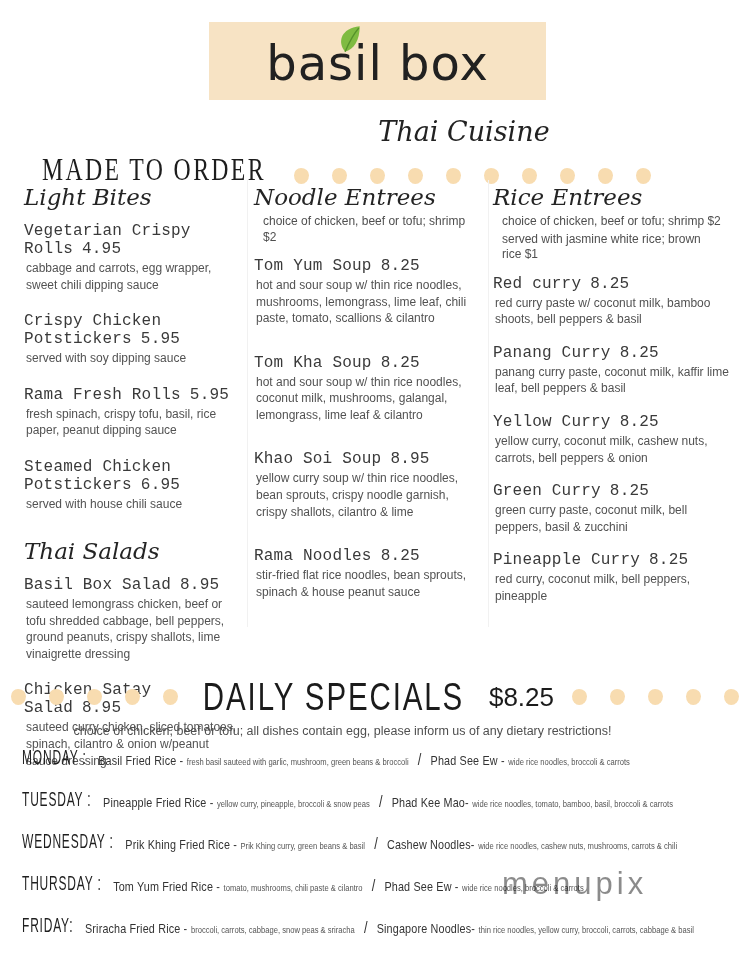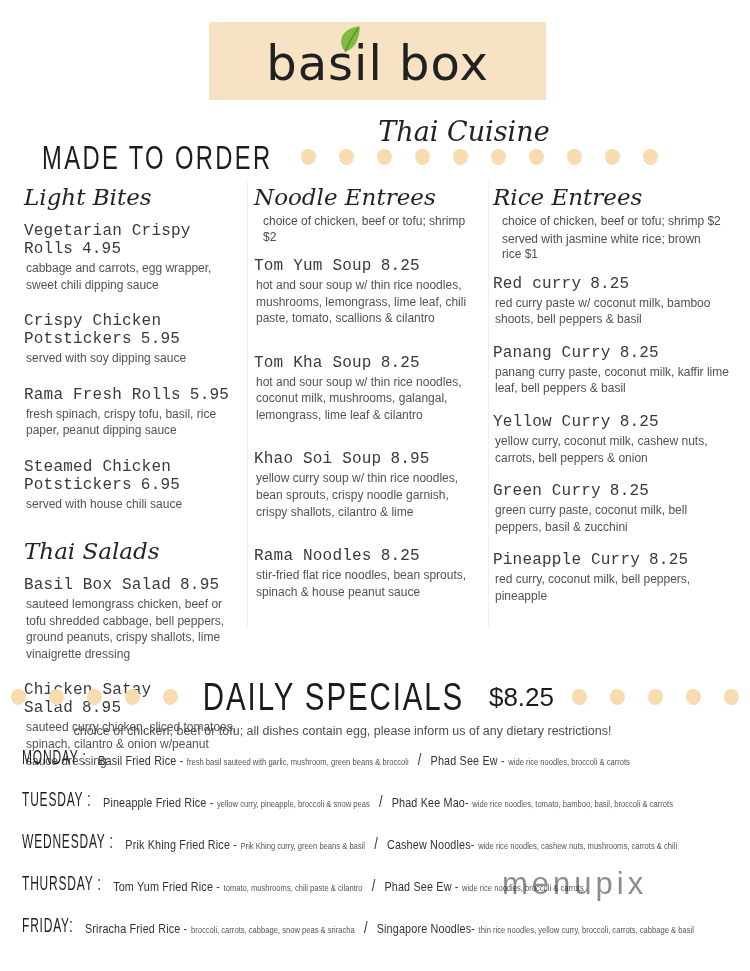--- a/index.html
+++ b/index.html
@@ -21,21 +21,21 @@
     font-size:48px; line-height:1; color:#212121; letter-spacing:1px; padding-top:4px;
   }
   .leaf { position:absolute; left:128px; top:1px; width:22px; height:30px; transform:rotate(12deg); }
   .tagline {
     position:absolute; left:378px; top:116px; width:172px; text-align:center;
     font-family:"DejaVu Serif", serif; font-style:italic;
     font-size:27px; color:#222;
   }
 
   
-  .mto-row { position:absolute; left:42px; top:142px; height:30px; display:flex; align-items:center; }
+  .mto-row { position:absolute; left:42px; top:154px; height:30px; display:flex; align-items:flex-end;font-family:Liberation Serif, serif; }
   .mto-title {
     display:inline-block; transform:scale(0.95,1.3); transform-origin:left center;
     font-size:25px; letter-spacing:2.5px; color:#1d1d1d; white-space:nowrap;
   }
   .dots { display:flex; gap:23px; align-items:center; }
   .mto-row .dots { margin-left:16px; }
   .dot {
     width:15px; height:16px; background:var(--dot,#f8dcb0);
     border-radius:47% 53% 52% 48% / 45% 45% 55% 55%;
     flex:0 0 auto;

